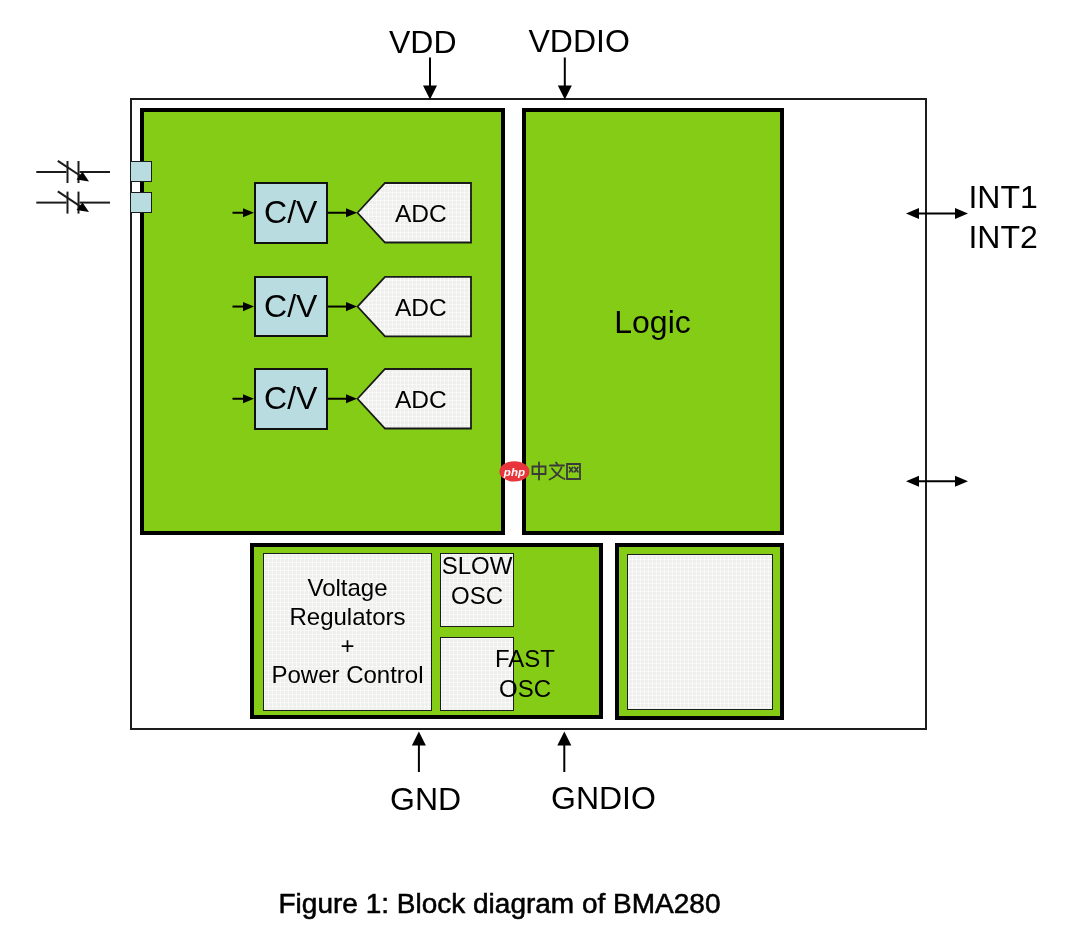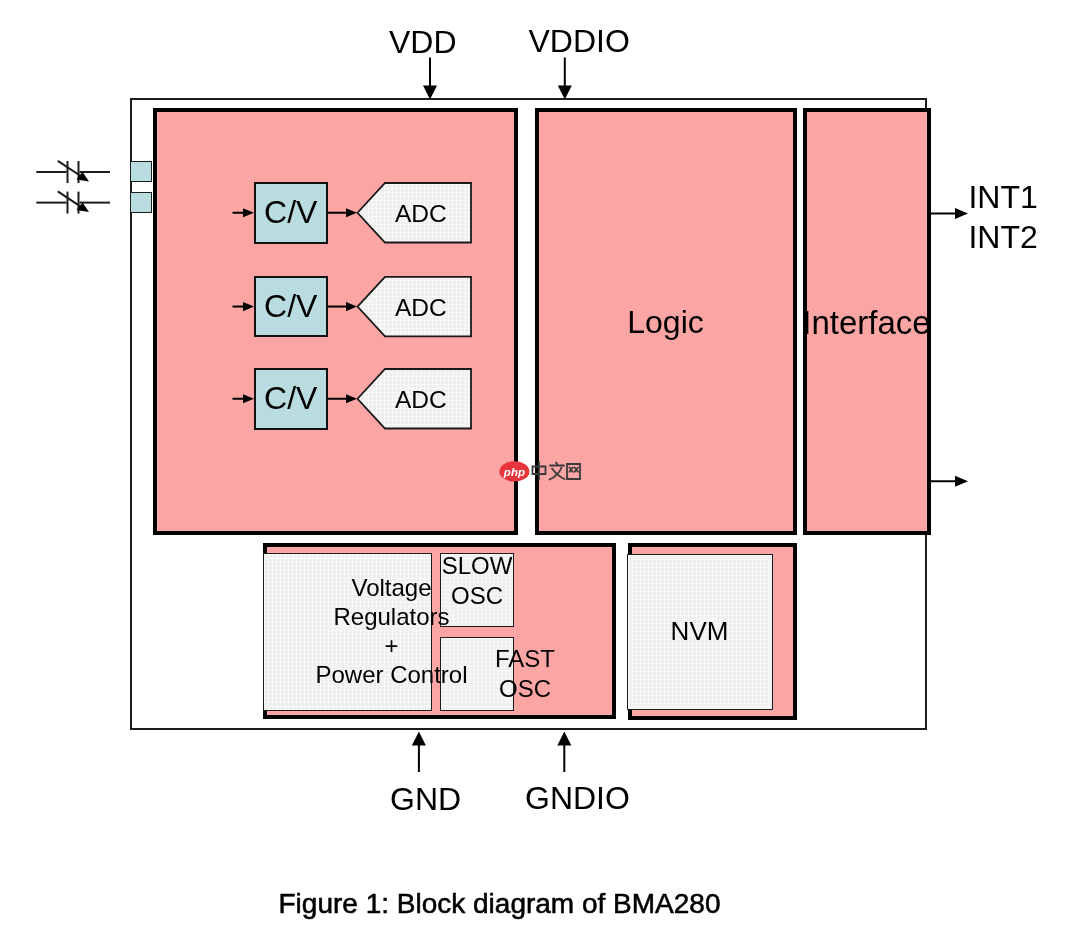--- a/index.html
+++ b/index.html
@@ -1,71 +1,69 @@
 <!DOCTYPE html>
 <html><head>
 <meta charset="utf-8">
 <style>
   html,body{margin:0;padding:0;background:#fff;}
   #page{position:relative;width:1080px;height:943px;background:#fff;overflow:hidden;
         font-family:"Liberation Sans",sans-serif;}
   .abs{position:absolute;}
-  .box{position:absolute;box-sizing:border-box;border:4px solid #000;background:#fca5a5;margin-left:13px;}
+  .box{position:absolute;box-sizing:border-box;border:4px solid #000;background:#84cc16;}
   .thin{position:absolute;box-sizing:border-box;border:2px solid #1c1c1c;background:#fff;}
   .tex{background-color:#efefee;
        background-image:linear-gradient(to right,rgba(255,255,255,.5) 1px,transparent 1px),
                         linear-gradient(to bottom,rgba(255,255,255,.5) 1px,transparent 1px);
        background-size:4px 4px;}
   .lbl{position:absolute;font-size:32px;line-height:37.5px;color:#000;white-space:nowrap;z-index:10;}
   .ctr{display:flex;align-items:center;justify-content:center;text-align:center;}
   svg{display:block;}
 </style>
 </head>
 <body>
 <div id="page">
 
   <div class="thin" style="left:129.5px;top:98px;width:797.5px;height:632px;"></div>
 
   <div class="box" style="left:140px;top:108px;width:365px;height:427px;"></div>
 
   <div class="box ctr lbl" style="left:521.5px;top:108px;width:262px;height:427px;padding-top:3px;">Logic</div>
 
-  <div class="box ctr lbl" style="left:789.5px;top:108px;width:128px;height:427px;padding-top:3px;font-size:33px;">Interface</div>
 
   <div class="box" style="left:249.5px;top:543px;width:353.5px;height:175.5px;"></div>
 
   <div class="thin tex" style="left:263px;top:553px;width:169px;height:158px;border-width:1.5px;"></div>
-  <div class="lbl ctr" style="left:263px;top:553px;width:169px;height:158px;font-size:24px;line-height:28.8px;padding-bottom:1px;margin-left:44px;">Voltage<br>Regulators<br>+<br>Power Control</div>
+  <div class="lbl ctr" style="left:263px;top:553px;width:169px;height:158px;font-size:24px;line-height:28.8px;padding-bottom:1px;">Voltage<br>Regulators<br>+<br>Power Control</div>
 
   <div class="thin tex" style="left:440px;top:553px;width:74px;height:74px;border-width:1.5px;"></div>
   <div class="lbl ctr" style="left:440px;top:553px;width:74px;height:56px;font-size:24px;line-height:30.5px;">SLOW<br>OSC</div>
 
   <div class="thin tex" style="left:440px;top:637px;width:74px;height:74px;border-width:1.5px;"></div>
   <div class="lbl ctr" style="left:440px;top:637px;width:74px;height:74px;font-size:24px;line-height:30.5px;margin-left:48px;">FAST<br>OSC</div>
 
   <div class="box" style="left:615px;top:543px;width:169px;height:176.5px;"></div>
   <div class="thin tex" style="left:626.5px;top:553.5px;width:146px;height:156px;border-width:1.5px;"></div>
-  <div class="lbl ctr" style="left:626.5px;top:553.5px;width:146px;height:156px;font-size:26px;">NVM</div>
 
   <div class="abs" style="left:130px;top:161px;width:21.5px;height:21px;background:#b8dce0;border:1.5px solid #1c1c1c;box-sizing:border-box;z-index:6;"></div>
   <div class="abs" style="left:130px;top:192px;width:21.5px;height:21px;background:#b8dce0;border:1.5px solid #1c1c1c;box-sizing:border-box;z-index:6;"></div>
 
   <div class="abs ctr lbl" style="left:254px;top:182px;width:73.5px;height:61.5px;background:#b8dce0;border:2px solid #111;box-sizing:border-box;">C/V</div>
   <div class="abs ctr lbl" style="left:254px;top:275.8px;width:73.5px;height:61.5px;background:#b8dce0;border:2px solid #111;box-sizing:border-box;">C/V</div>
   <div class="abs ctr lbl" style="left:254px;top:368px;width:73.5px;height:61.5px;background:#b8dce0;border:2px solid #111;box-sizing:border-box;">C/V</div>
 
   <div class="lbl ctr" style="left:363.5px;top:183px;width:114.5px;height:61.5px;font-size:24.5px;">ADC</div>
   <div class="lbl ctr" style="left:363.5px;top:276.8px;width:114.5px;height:61.5px;font-size:24.5px;">ADC</div>
   <div class="lbl ctr" style="left:363.5px;top:369px;width:114.5px;height:61.5px;font-size:24.5px;">ADC</div>
 
   <div class="lbl" style="left:389px;top:24px;">VDD</div>
   <div class="lbl" style="left:528.5px;top:22.5px;">VDDIO</div>
   <div class="lbl" style="left:968.4px;top:178.4px;line-height:39.4px;">INT1<br>INT2</div>
   <div class="lbl" style="left:390px;top:781px;">GND</div>
-  <div class="lbl" style="left:525px;top:779.5px;">GNDIO</div>
+  <div class="lbl" style="left:551px;top:779.5px;">GNDIO</div>
   <div class="lbl" style="left:278.5px;top:889.8px;font-size:28px;line-height:28px;-webkit-text-stroke:0.55px #000;">Figure 1: Block diagram of BMA280</div>
 
   <svg class="abs" style="left:0;top:0;z-index:5;" width="1080" height="943" viewBox="0 0 1080 943">
     <defs>
       <pattern id="grid" width="4" height="4" patternUnits="userSpaceOnUse">
         <rect width="4" height="4" fill="#efefee"></rect>
         <path d="M0 .5H4M.5 0V4" stroke="rgba(255,255,255,.5)" stroke-width="1" fill="none"></path>
       </pattern>
     </defs>
 

